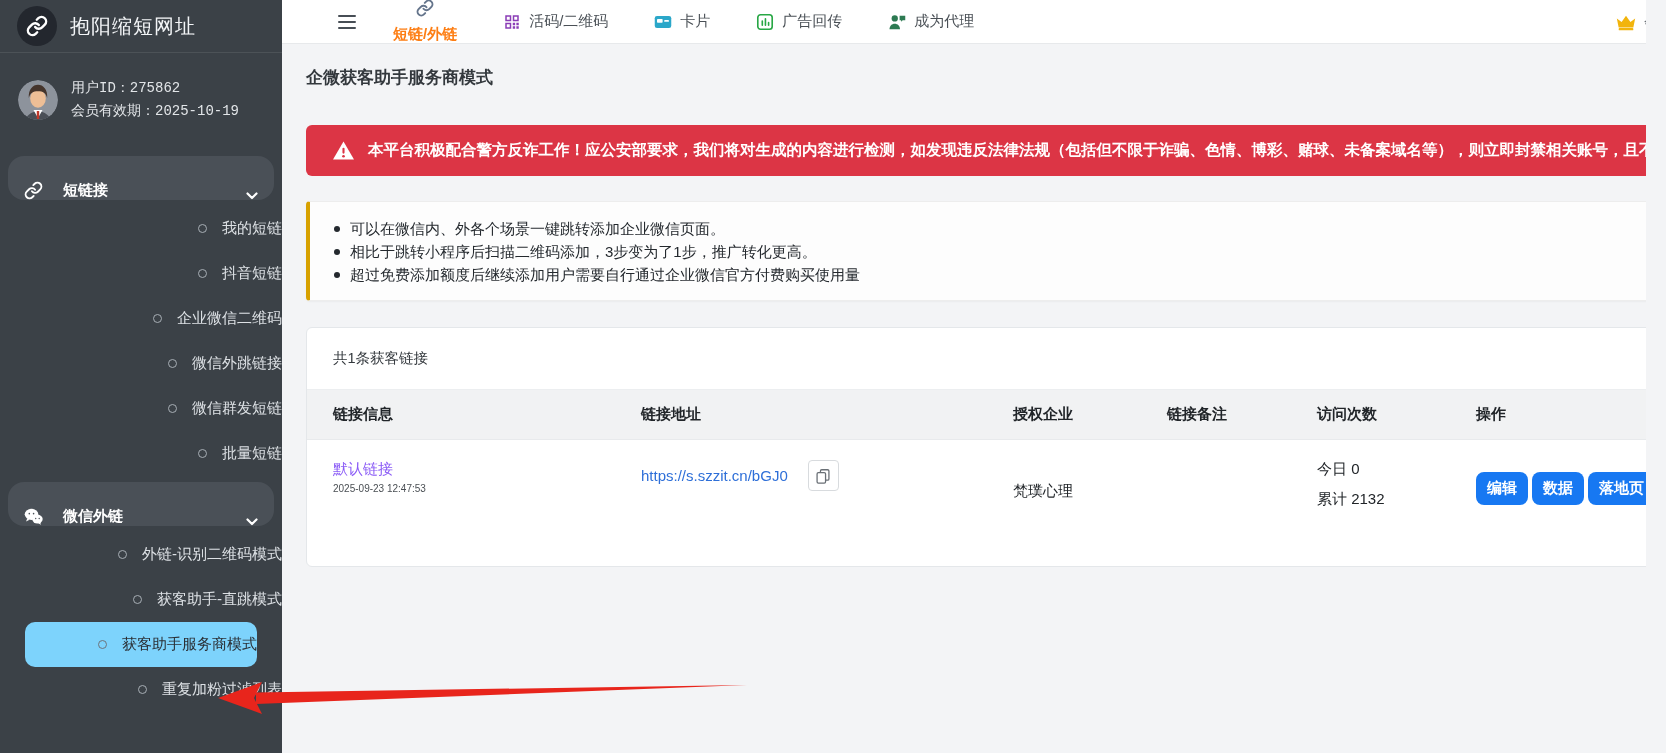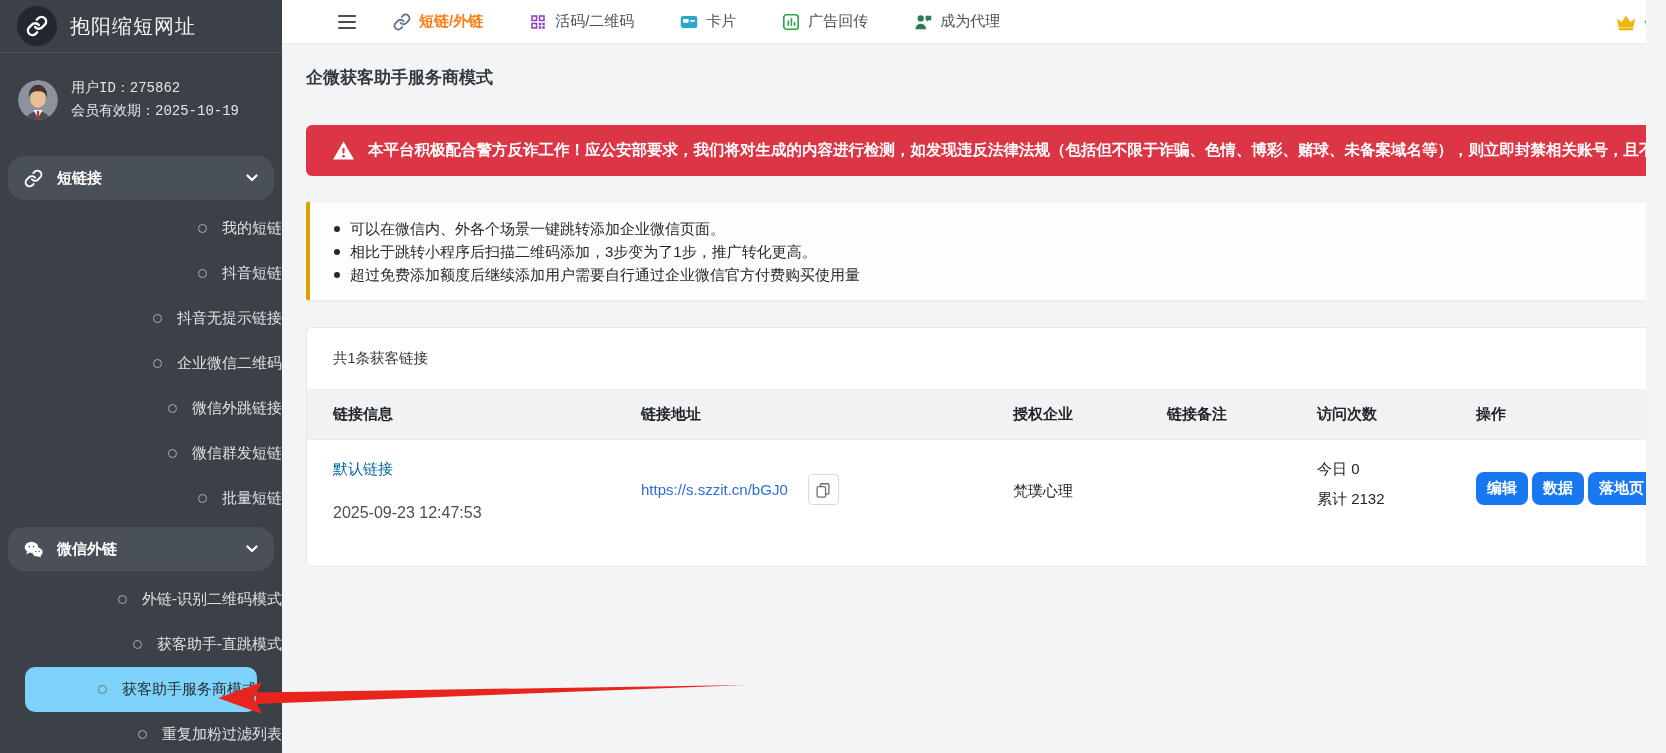--- a/index.html
+++ b/index.html
@@ -14,40 +14,40 @@
     padding-left:17px; border-bottom:1px solid rgba(255,255,255,.09); }
   .logo-badge { width:40px; height:40px; border-radius:50%; background:#23272e;
     display:flex; align-items:center; justify-content:center; flex:0 0 auto; }
   .logo-badge svg { width:22px; height:22px; }
   .app-title { font-size:20px; color:#f3f5f7; letter-spacing:1px; }
   .user-row { display:flex; gap:13px; align-items:center; padding:24px 18px 0 18px;font-family:Liberation Mono, monospace; }
   .avatar { width:40px; height:40px; border-radius:50%; overflow:hidden; flex:0 0 auto; }
   .user-meta { font-size:14px; line-height:23px; color:#e2e5e8; }
   .menu { margin-top:33px; }
   .menu-group { height:44px; margin:6px 8px; border-radius:16px; background:#4a5057;
-    display:flex; align-items:center; gap:14px; padding:0 16px; cursor:pointer; }
+    display:flex; align-items:flex-end; gap:20px; padding:0 16px; cursor:pointer; }
   .menu-group svg.gicon { width:19px; height:19px; color:#fff; }
   .menu-group .glabel { font-size:15px; font-weight:bold; color:#fff; flex:1; }
   .menu-group svg.chev { width:12px; height:8px; }
   .menu-item { height:45px; display:flex; align-items:center; gap:15px;
     padding-left:34px; font-size:15px; color:#dde1e5; cursor:pointer;justify-content:flex-end; }
   .ring { width:9px; height:9px; border:1.5px solid #a7aeb5; border-radius:50%; flex:0 0 auto; }
   .menu-item.active { background:#7dd3fc; color:#2b3036; margin:0 25px;
     padding-left:26px; border-radius:10px; }
   .menu-item.active .ring { border-color:#6c747c; }
 
   
   .topbar { position:absolute; left:282px; top:0; right:0; height:44px; background:#fff;
     border-bottom:1px solid #e7e9eb; display:flex; align-items:center; padding-left:55px; z-index:1; }
   .hamburger { width:20px; height:16px; cursor:pointer; flex:0 0 auto; }
   .topnav { display:flex; align-items:center; gap:46px; margin-left:36px; }
   .topnav-item { display:flex; align-items:center; gap:8px; font-size:15px;
     color:#4a5056; cursor:pointer; white-space:nowrap; }
   .topnav-item svg { width:18px; height:18px; flex:0 0 auto; }
-  .topnav-item.active { color:#fd7e14; font-weight:bold; }
+  .topnav-item.active { color:#fd7e14; font-weight:bold;flex-direction:column; }
   .topnav-item.active svg { color:#64748b; }
   .vip { position:absolute; right:-14px; top:0; height:44px; display:flex;
     align-items:center; gap:7px; font-size:16px; color:#6b7177; cursor:pointer; }
   .vip svg { width:22px; height:17px; }
 
   
   .main { position:absolute; left:282px; top:44px; right:0; bottom:0;
     background:#f3f4f6; overflow:hidden; padding:22px 0 0 24px; }
   .page-title { font-size:17px; font-weight:bold; color:#33383d; }
   .alert { margin-top:36px; width:1620px; height:51px; background:#dc3545; border-radius:6px;
@@ -64,23 +64,23 @@
 
   .card { margin-top:26px; width:1620px; background:#fff; border:1px solid #e4e7ea;
     border-radius:6px; padding-bottom:36px; }
   .card-head { padding:21px 26px; font-size:14.5px; color:#33383d;
     border-bottom:1px solid #eceef0; }
   .tgrid { display:grid; grid-template-columns:308px 372px 154px 150px 159px 1fr;
     padding-left:26px; align-items:center; }
   .thead { background:#f1f2f3; height:50px; border-bottom:1px solid #e8eaec; }
   .thead .th { font-size:15px; font-weight:bold; color:#212529; }
   .trow { min-height:90px; padding-top:20px; padding-bottom:4px; align-items:start; }
-  .cell-name .nm { font-size:15px; color:#0369a1; }
-  .cell-name .ts { font-size:16px; color:#4a4f54; margin-top:25px; }
-  .cell-url { display:flex; align-items:center; gap:20px; margin-top:14px; }
+  .cell-name .nm { font-size:15px; color:#8b5cf6; }
+  .cell-name .ts { font-size:10px; color:#4a4f54; margin-top:4px; }
+  .cell-url { display:flex; align-items:center; gap:20px; }
   .cell-url a { font-size:15px; color:#2e6fd8; text-decoration:none; cursor:pointer; }
   .copy-btn { width:31px; height:31px; border:1px solid #d8dbde; border-radius:4px;
     background:#fff; display:flex; align-items:center; justify-content:center; cursor:pointer; }
   .copy-btn svg { width:16px; height:16px; }
   .cell-co { font-size:15px; color:#212529; margin-top:22px; }
   .cell-visits div { font-size:15px; color:#212529; }
   .cell-visits .v2 { margin-top:11px; }
   .cell-actions { display:flex; gap:4px; margin-top:12px; }
   .act-btn { background:#1778f2; color:#fff; border:none; border-radius:8px;
     font-size:15px; font-weight:bold; height:33px; padding:0 11px; cursor:pointer;
@@ -142,24 +142,20 @@
           </svg>
       </div>
 
       <div class="menu-item">
         <span class="ring"></span>
         <span>我的短链</span>
       </div>
       <div class="menu-item">
         <span class="ring"></span>
         <span>抖音短链</span>
-      </div>
-      <div class="menu-item">
-        <span class="ring"></span>
-        <span>抖音无提示链接</span>
       </div>
       <div class="menu-item">
         <span class="ring"></span>
         <span>企业微信二维码</span>
       </div>
       <div class="menu-item">
         <span class="ring"></span>
         <span>微信外跳链接</span>
       </div>
       <div class="menu-item">

